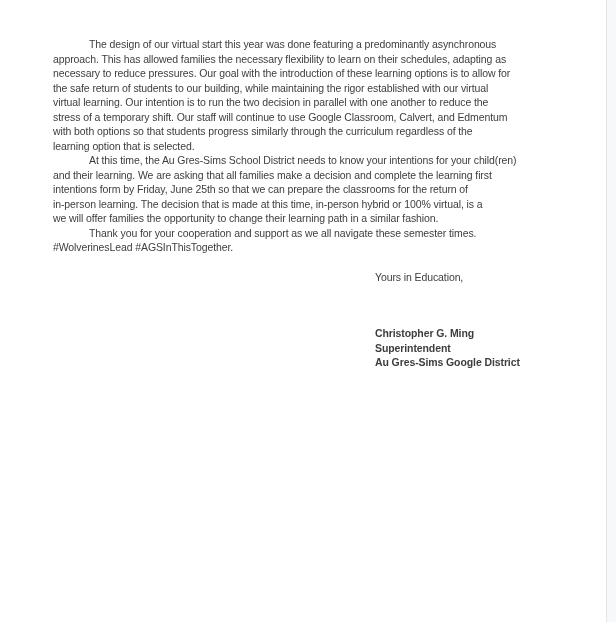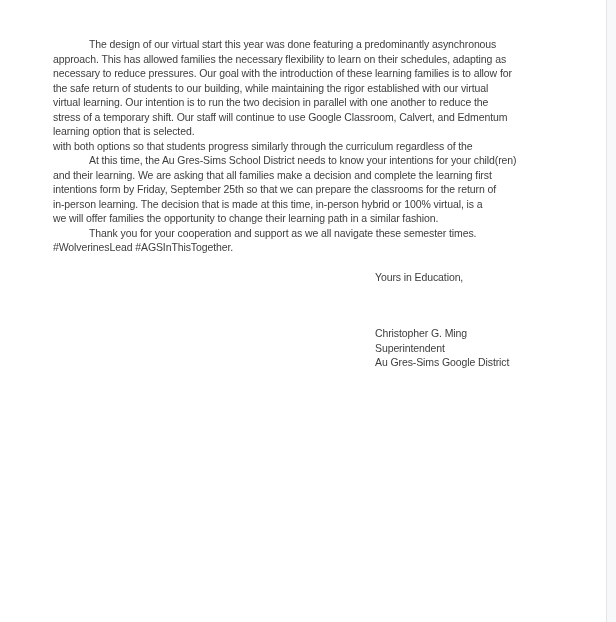--- a/index.html
+++ b/index.html
@@ -39,42 +39,42 @@
     color: #3d3d3d;
     font-size: 10.5px;
     line-height: 14.5px;
     letter-spacing: -0.1px;
   }
   .para .line { white-space: nowrap; }
   .para .line:first-child { text-indent: 36px; }
   .closing-block { margin-left: 322px; }
   .closing { margin-top: 15px; }
   .signature { margin-top: 42px; }
-  .signature p { white-space: nowrap; }
+  .signature p { white-space: nowrap; font-weight: bold; }
 </style>
 </head>
 <body>
 
 <div class="canvas">
   <div class="page">
     <div class="letter">
       <div class="para">
           <div class="line">The design of our virtual start this year was done featuring a predominantly asynchronous</div>
           <div class="line">approach. This has allowed families the necessary flexibility to learn on their schedules, adapting as</div>
-          <div class="line">necessary to reduce pressures. Our goal with the introduction of these learning families is to allow for</div>
+          <div class="line">necessary to reduce pressures. Our goal with the introduction of these learning options is to allow for</div>
           <div class="line">the safe return of students to our building, while maintaining the rigor established with our virtual</div>
           <div class="line">virtual learning. Our intention is to run the two decision in parallel with one another to reduce the</div>
           <div class="line">stress of a temporary shift. Our staff will continue to use Google Classroom, Calvert, and Edmentum</div>
+          <div class="line">with both options so that students progress similarly through the curriculum regardless of the</div>
           <div class="line">learning option that is selected.</div>
-          <div class="line">with both options so that students progress similarly through the curriculum regardless of the</div>
         </div>
       <div class="para">
           <div class="line">At this time, the Au Gres-Sims School District needs to know your intentions for your child(ren)</div>
           <div class="line">and their learning. We are asking that all families make a decision and complete the learning first</div>
-          <div class="line">intentions form by Friday, September 25th so that we can prepare the classrooms for the return of</div>
+          <div class="line">intentions form by Friday, June 25th so that we can prepare the classrooms for the return of</div>
           <div class="line">in-person learning. The decision that is made at this time, in-person hybrid or 100% virtual, is a</div>
           <div class="line">we will offer families the opportunity to change their learning path in a similar fashion.</div>
         </div>
       <div class="para">
           <div class="line">Thank you for your cooperation and support as we all navigate these semester times.</div>
           <div class="line">#WolverinesLead #AGSInThisTogether.</div>
         </div>
       <div class="closing-block">
         <p class="closing">Yours in Education,</p>
         <div class="signature">

